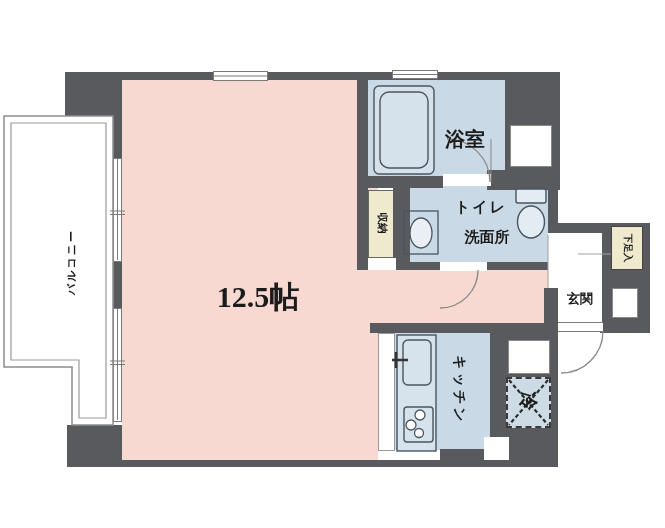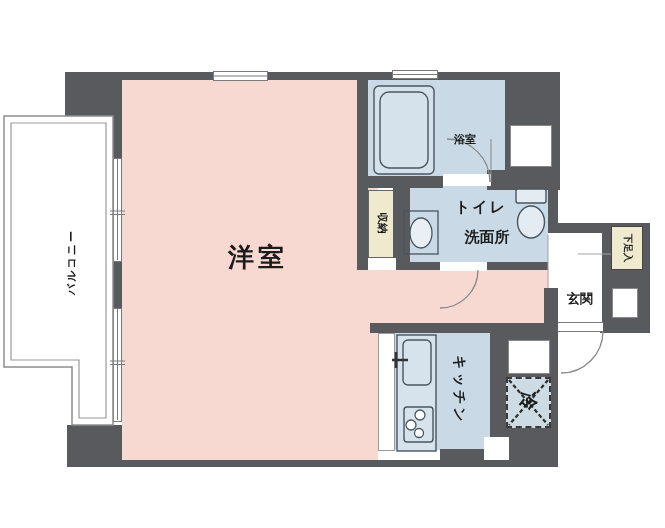--- a/index.html
+++ b/index.html
@@ -127,22 +127,22 @@
       <line x1="509" y1="380" x2="548" y2="425"></line>
       <line x1="548" y1="380" x2="509" y2="425"></line>
     </g>
 
     <g stroke="#a0a0a0" stroke-width="1">
       <line x1="548" y1="235" x2="548" y2="288"></line>
       <line x1="578" y1="254" x2="611" y2="254"></line>
     </g>
   </svg>
 
-  <div class="lbl" style="left:258px;top:258px;font-size:26px;letter-spacing:4px;">洋室</div>
-  <div class="lbl" style="left:465px;top:139px;font-size:11px;">浴室</div>
+  <div class="lbl" style="left:258px;top:297px;font-size:30px;">12.5帖</div>
+  <div class="lbl" style="left:465px;top:139px;font-size:20px;">浴室</div>
   <div class="lbl" style="left:481px;top:207px;font-size:15px;letter-spacing:2px;">トイレ</div>
   <div class="lbl" style="left:479px;top:237px;font-size:15px;margin-left:8px;">洗面所</div>
   <div class="lbl" style="left:580px;top:298px;font-size:13px;">玄関</div>
   <div class="lbl rot90" style="left:459px;top:390px;font-size:14px;letter-spacing:3px;">キッチン</div>
   <div class="lbl rot90" style="left:382px;top:223px;font-size:10.5px;">収納</div>
   <div class="lbl rot90" style="left:627px;top:248px;font-size:9.5px;">下足入</div>
   <div class="lbl rotm90" style="left:71px;top:262px;font-size:11px;letter-spacing:2px;">バルコニー</div>
   <div class="lbl rot90" style="left:528px;top:401px;font-size:19px;">冷</div>
 
 </div>

